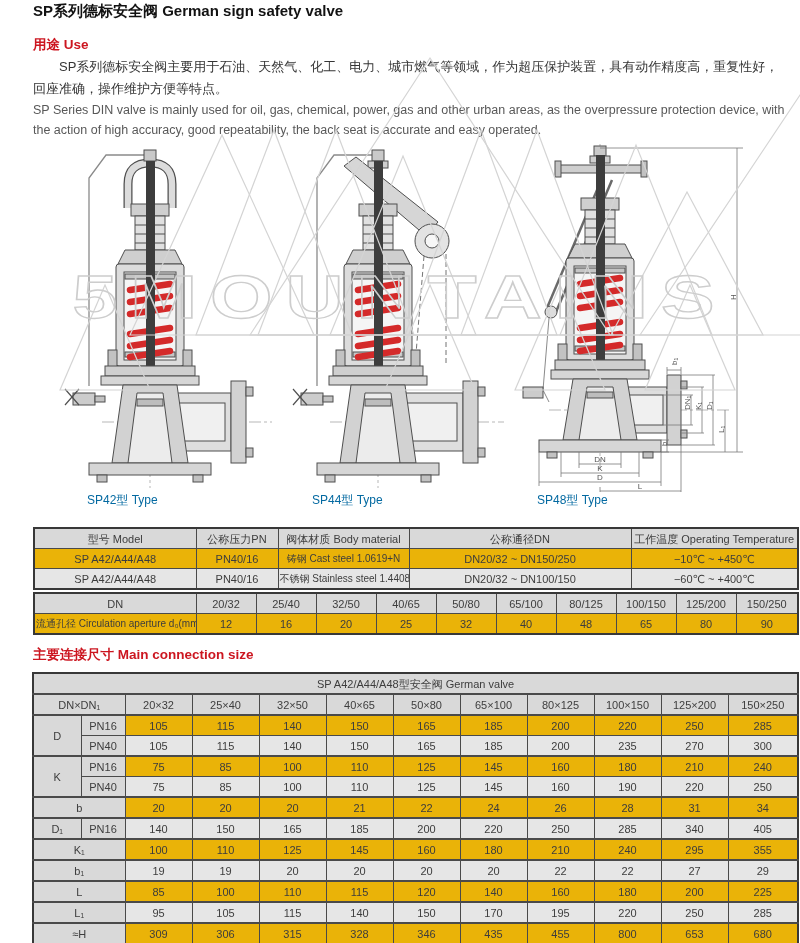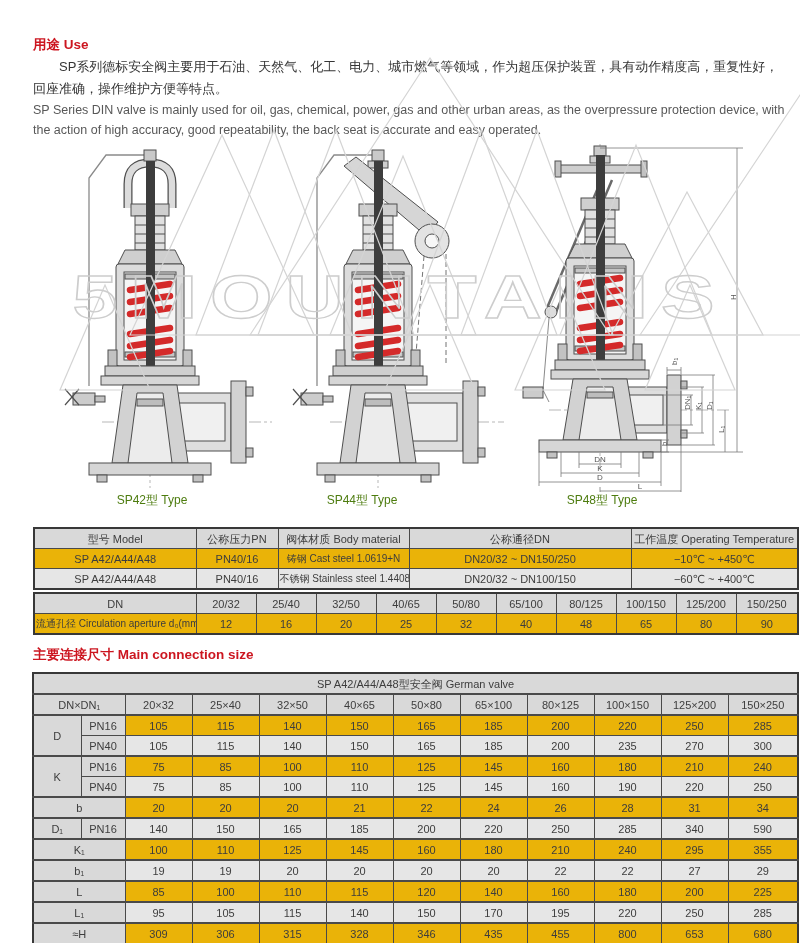--- a/index.html
+++ b/index.html
@@ -7,40 +7,41 @@
   #page{position:relative;width:800px;height:943px;overflow:hidden;background:#fff;}
 
   #title{position:absolute;left:33px;top:2px;margin:0;font-size:15px;font-weight:bold;color:#121212;}
   .redhead{position:absolute;margin:0;font-size:13.5px;font-weight:bold;color:#cc1620;}
   #use-head{left:33px;top:36px;}
   #conn-head{left:33px;top:646px;}
   #p-cn{position:absolute;left:33px;top:56px;width:754px;margin:0;font-size:13px;line-height:22px;color:#353535;text-indent:2em;}
   #p-en{position:absolute;left:33px;top:100px;width:754px;margin:0;font-size:12.5px;line-height:20px;color:#585858;}
 
   .fig{position:absolute;}
-  .figlabel{position:absolute;top:492px;width:130px;text-align:center;font-size:12px;color:#4d7c0f;}
+  .figlabel{position:absolute;top:492px;width:130px;text-align:left;font-size:12px;color:#0369a1;}
   #wm{position:absolute;left:0;top:0;z-index:3;pointer-events:none;}
 
   table{position:absolute;border-collapse:collapse;table-layout:fixed;background:#eab308;z-index:4;}
   td{border:1px solid #4a4a4a;text-align:center;vertical-align:middle;padding:0 1px;font-size:11px;color:#3d3d3d;height:19px;line-height:12px;white-space:nowrap;overflow:hidden;}
   #spec-table{left:33px;top:527px;width:764px;border:2px solid #383838;}
   #aperture-table{left:33px;top:592px;width:764px;border:2px solid #383838;}
   #conn-table{left:32px;top:672px;width:765px;border:2px solid #383838;}
   .hdr{background:#d9d9d9;}
   .stripe{background:#e6e6e6;}
   .sm{font-size:10px;}
   tr.grp td{border-top-width:2px;}
 
   .dimtxt{font-size:8px;fill:#555;}
 </style>
 </head>
 <body>
 
 <div id="page">
 
+  <h1 id="title">SP系列德标安全阀 German sign safety valve</h1>
   <h2 class="redhead" id="use-head">用途 Use</h2>
   <p id="p-cn">SP系列德标安全阀主要用于石油、天然气、化工、电力、城市燃气等领域，作为超压保护装置，具有动作精度高，重复性好，回座准确，操作维护方便等特点。</p>
   <p id="p-en">SP Series DIN valve is mainly used for oil, gas, chemical, power, gas and other urban areas, as the overpressure protection device, with the action of high accuracy, good repeatability, the back seat is accurate and easy operated.</p>
 
   <svg class="fig" style="left:44px;top:146px;" width="232" height="346" viewBox="0 0 232 346">
     <g stroke="#4f4f4f" stroke-width="1" fill="none">
       <line x1="106" y1="4" x2="106" y2="342" stroke="#9a9a9a" stroke-width="0.7" stroke-dasharray="12 3 3 3"></line>
       <line x1="58" y1="276" x2="228" y2="276" stroke="#9a9a9a" stroke-width="0.7" stroke-dasharray="12 3 3 3"></line>
       <polyline points="106,9 62,9 45,32 45,240" stroke="#8a8a8a" stroke-width="1.3"></polyline>
       <path d="M84,62 V38 Q84,17 106,17 Q128,17 128,38 V62" stroke="#4f4f4f" stroke-width="9"></path>
@@ -251,21 +252,21 @@
       <polygon points="611,335 687,192 763,335"></polygon>
       <polygon points="60,390 105,285 150,390"></polygon>
       <polygon points="385,390 430,285 475,390"></polygon>
       <polygon points="515,390 560,285 605,390"></polygon>
       <polygon points="645,390 690,285 735,390"></polygon>
     </g>
     <text x="400" y="318" text-anchor="middle" font-size="62" font-weight="bold" letter-spacing="10" textLength="655" lengthAdjust="spacingAndGlyphs" fill="none" stroke="#cdcdcd" stroke-width="1.3">5MOUNTAINS</text>
   </svg>
 
   <div class="figlabel" style="left:87px;">SP42型 Type</div>
-  <div class="figlabel" style="left:297px;">SP44型 Type</div>
+  <div class="figlabel" style="left:312px;">SP44型 Type</div>
   <div class="figlabel" style="left:537px;">SP48型 Type</div>
 
   <table id="spec-table">
     <colgroup>
         <col style="width:162px">
         <col style="width:82px">
         <col style="width:131px">
         <col style="width:222px">
         <col style="width:167px">
       </colgroup>
@@ -444,21 +445,21 @@
           <td class="hdr">PN16</td>
           <td class="stripe">140</td>
           <td class="stripe">150</td>
           <td class="stripe">165</td>
           <td class="stripe">185</td>
           <td class="stripe">200</td>
           <td class="stripe">220</td>
           <td class="stripe">250</td>
           <td class="stripe">285</td>
           <td class="stripe">340</td>
-          <td class="stripe">590</td>
+          <td class="stripe">405</td>
         </tr>
         <tr class="grp">
           <td class="hdr" colspan="2">K₁</td>
           <td>100</td>
           <td>110</td>
           <td>125</td>
           <td>145</td>
           <td>160</td>
           <td>180</td>
           <td>210</td>

